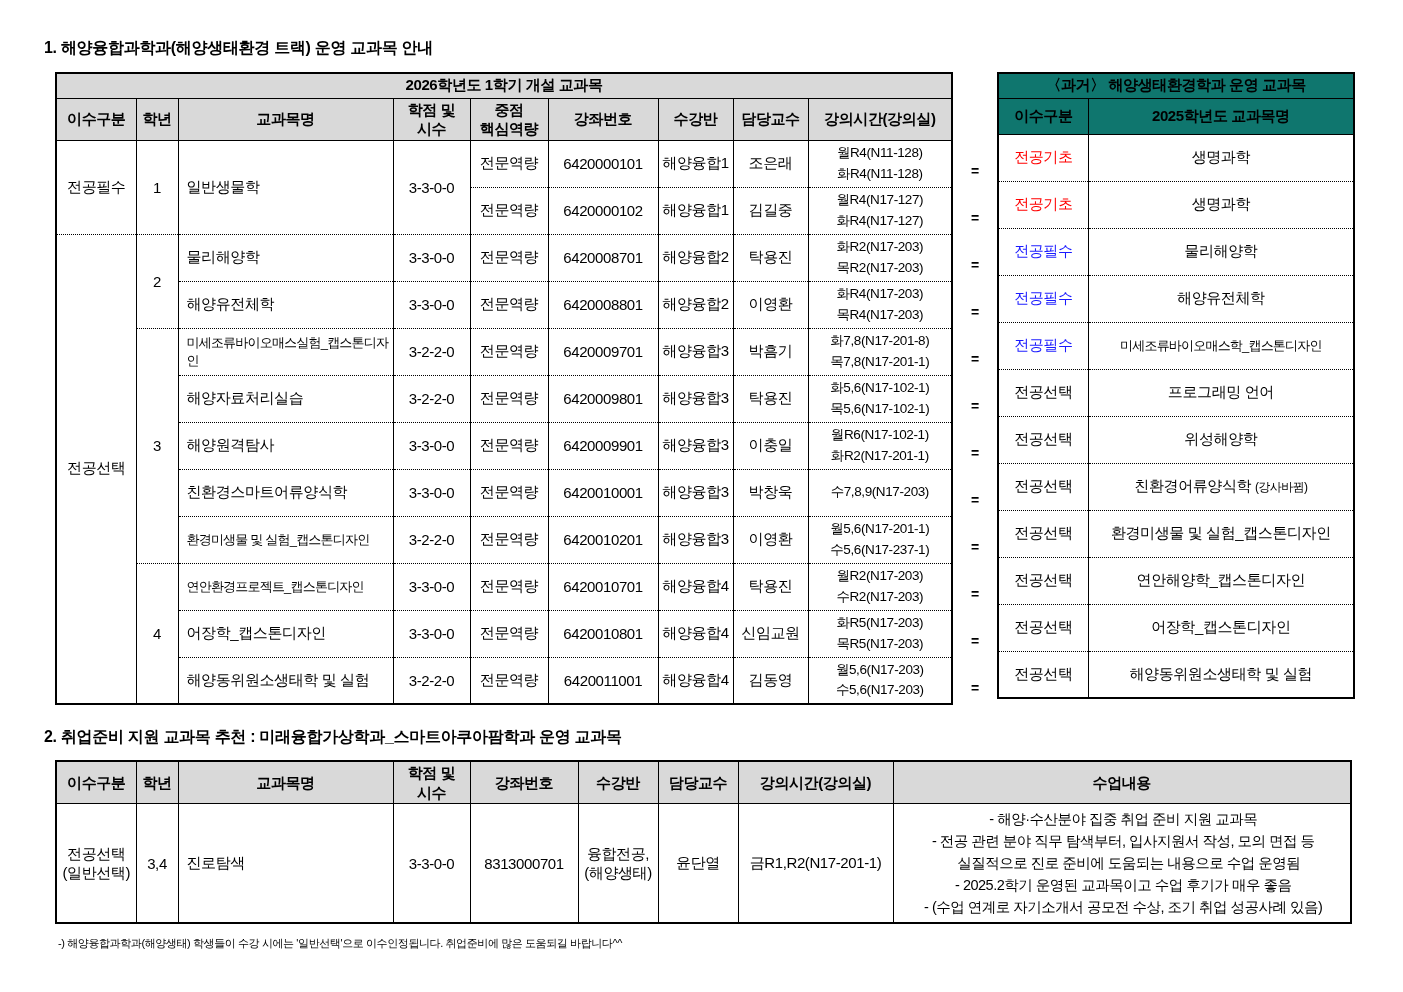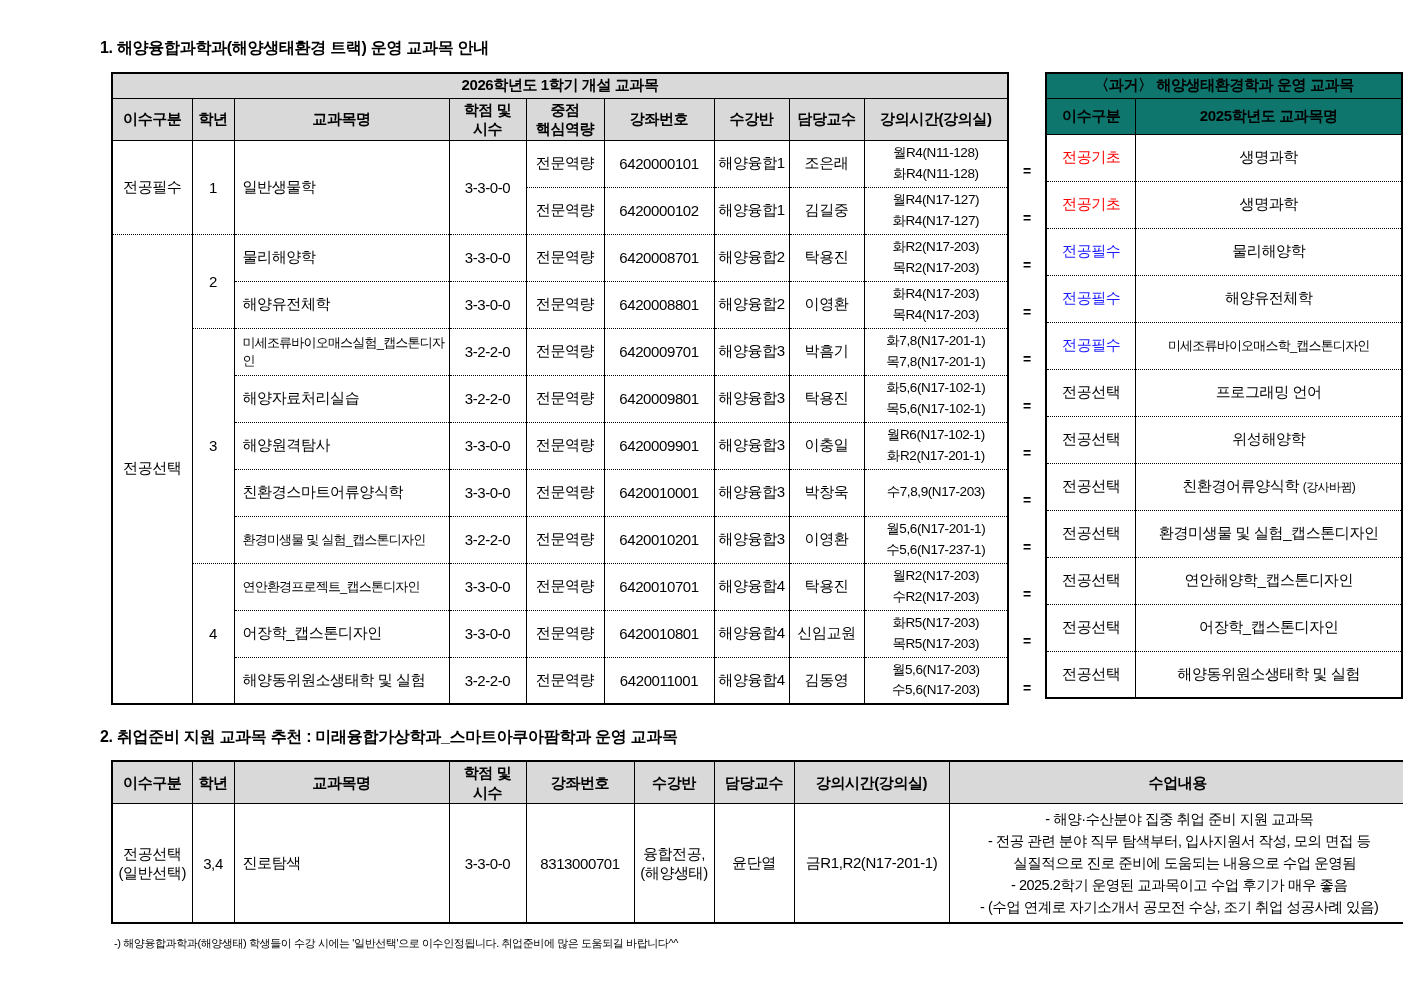--- a/index.html
+++ b/index.html
@@ -1,24 +1,24 @@
 <!DOCTYPE html>
 <html><head>
 <meta charset="utf-8">
 <style>
   html,body{margin:0;padding:0;background:#ffffff;}
   body{
     width:1403px;height:992px;
     font-family:"Liberation Sans", sans-serif;
     color:#000;position:relative;overflow:hidden;
   }
-  .content{padding:38px 0 0 56px;margin-left:44px;}
+  .content{padding:38px 0 0 44px;}
   .sec-title{font-size:16px;font-weight:bold;margin:0 0 13px 0;letter-spacing:-0.3px;}
   .sec-title2{font-size:16px;font-weight:bold;margin:16px 0 12px 0;letter-spacing:-0.3px;}
-  .layout{display:flex;align-items:flex-start;margin-left:11px;justify-content:center;}
+  .layout{display:flex;align-items:flex-start;margin-left:11px;}
 
   table{border-collapse:collapse;table-layout:fixed;}
   table.grid{border:2px solid #000;}
   .grid th,.grid td{
     border-left:1px solid #000;border-right:1px solid #000;
     border-top:1px dotted #000;border-bottom:1px dotted #000;
     text-align:center;vertical-align:middle;
     font-size:15px;padding:1px 2px;overflow:hidden;letter-spacing:-0.4px;
   }
   .grid th{
@@ -147,21 +147,21 @@
 
       <tr class="rd">
         <td rowspan="5">3</td>
         <td class="left tight">미세조류바이오매스실험_캡스톤디자인</td>
         <td>3-2-2-0</td>
         <td>전문역량</td>
         <td>6420009701</td>
         <td>해양융합3</td>
         <td>박흠기</td>
         <td class="timecell">
-          <div>화7,8(N17-201-1)</div>
+          <div>화7,8(N17-201-8)</div>
           <div>목7,8(N17-201-1)</div>
         </td>
       </tr>
       <tr class="rd">
         <td class="left">해양자료처리실습</td>
         <td>3-2-2-0</td>
         <td>전문역량</td>
         <td>6420009801</td>
         <td>해양융합3</td>
         <td>탁용진</td>

